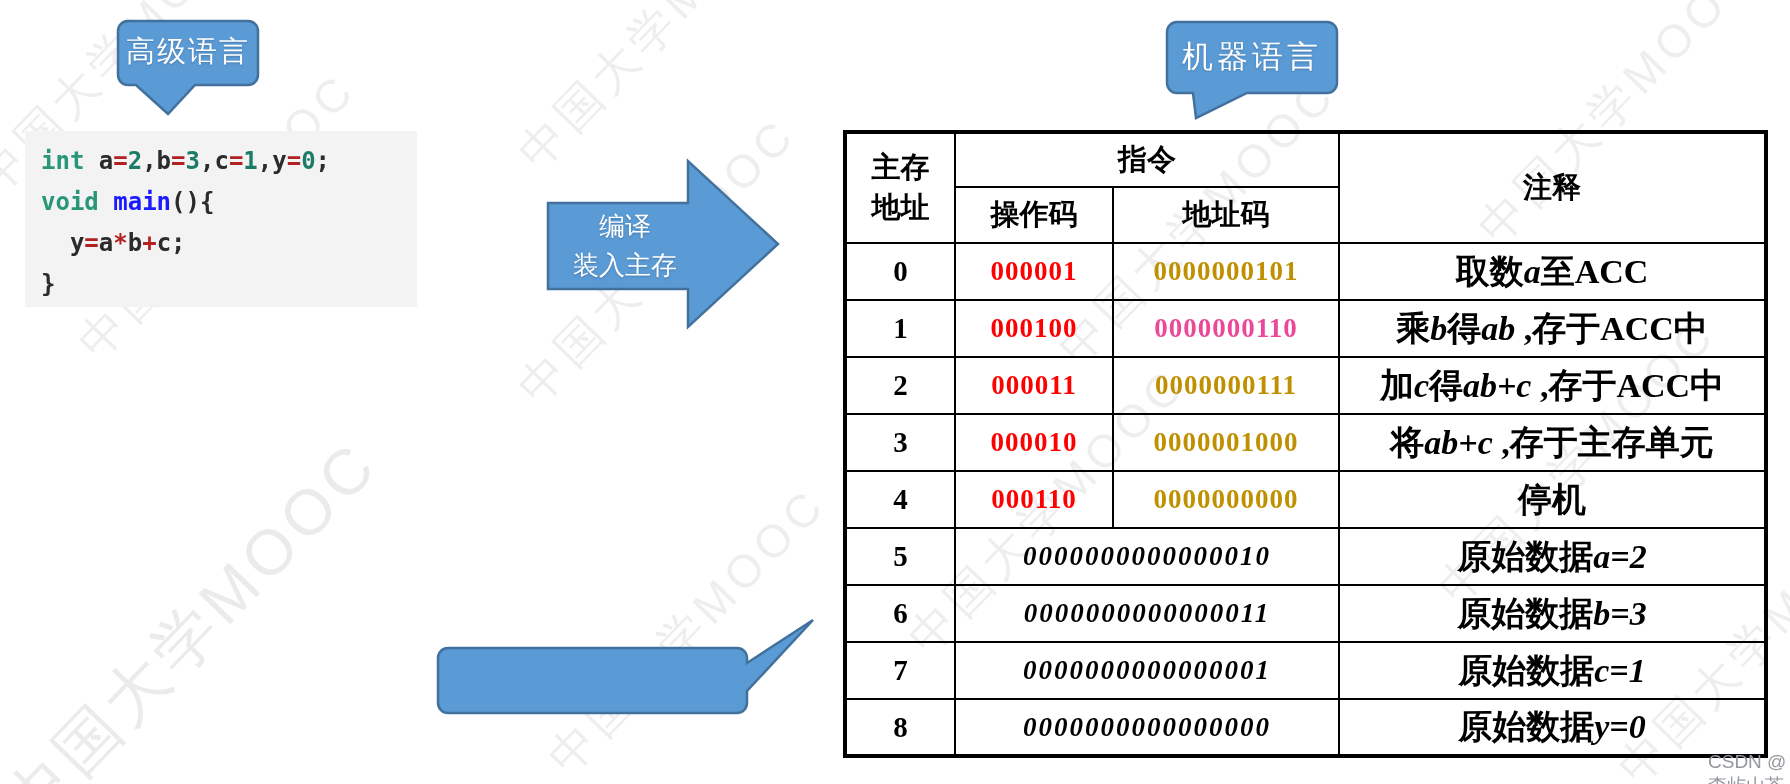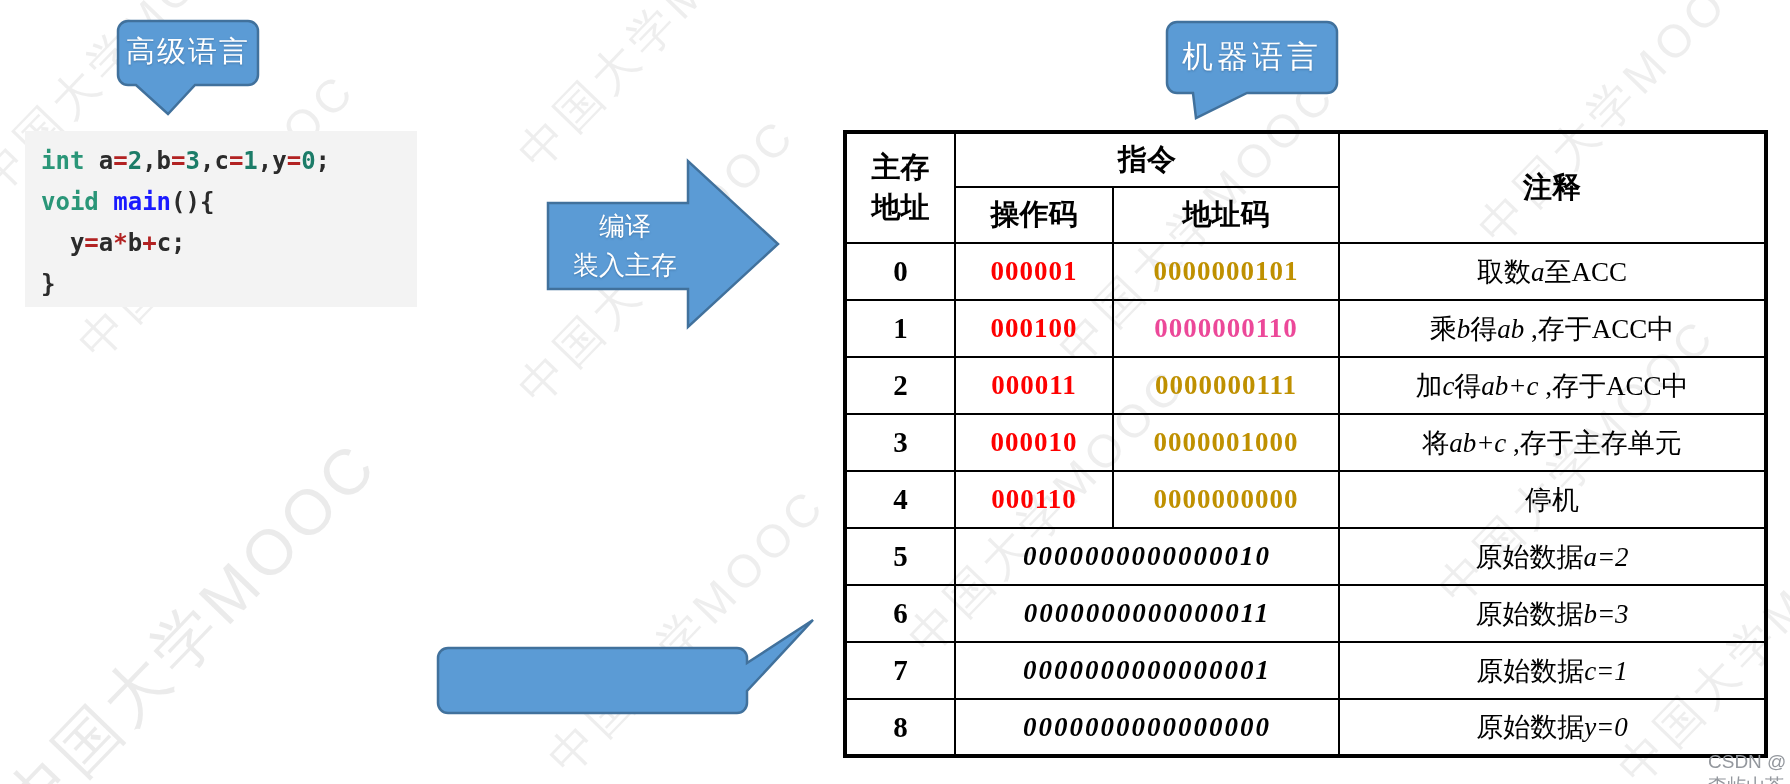--- a/index.html
+++ b/index.html
@@ -35,21 +35,21 @@
       table-layout:fixed;background:transparent;
       font-family:"Liberation Serif","DejaVu Serif",serif;color:#000;}
   #mem-table th,#mem-table td{border:2px solid #000;text-align:center;vertical-align:middle;
       padding:0;background:transparent;}
   #mem-table{border:4px solid #000;}
   #mem-table th{font-weight:600;font-size:29px;}
   #mem-table .addr{font-weight:bold;font-size:29px;}
   #mem-table .opcode{font-weight:bold;font-size:27px;letter-spacing:1px;}
   #mem-table .addrcode{font-weight:bold;font-size:27px;letter-spacing:1px;}
   #mem-table .word{font-weight:bold;font-style:italic;font-size:27px;letter-spacing:2px;}
-  #mem-table .comment{font-weight:normal;font-size:27px;}
+  #mem-table .comment{font-weight:bold;font-size:34px;}
   #mem-table .comment i{font-family:"Liberation Serif","DejaVu Serif",serif;}
 
   
   #csdn-mark{position:absolute;left:1708px;top:751px;z-index:3;font-size:19px;color:#94989e;}
 </style>
 </head>
 <body>
 <div id="canvas">
 
   <div>

